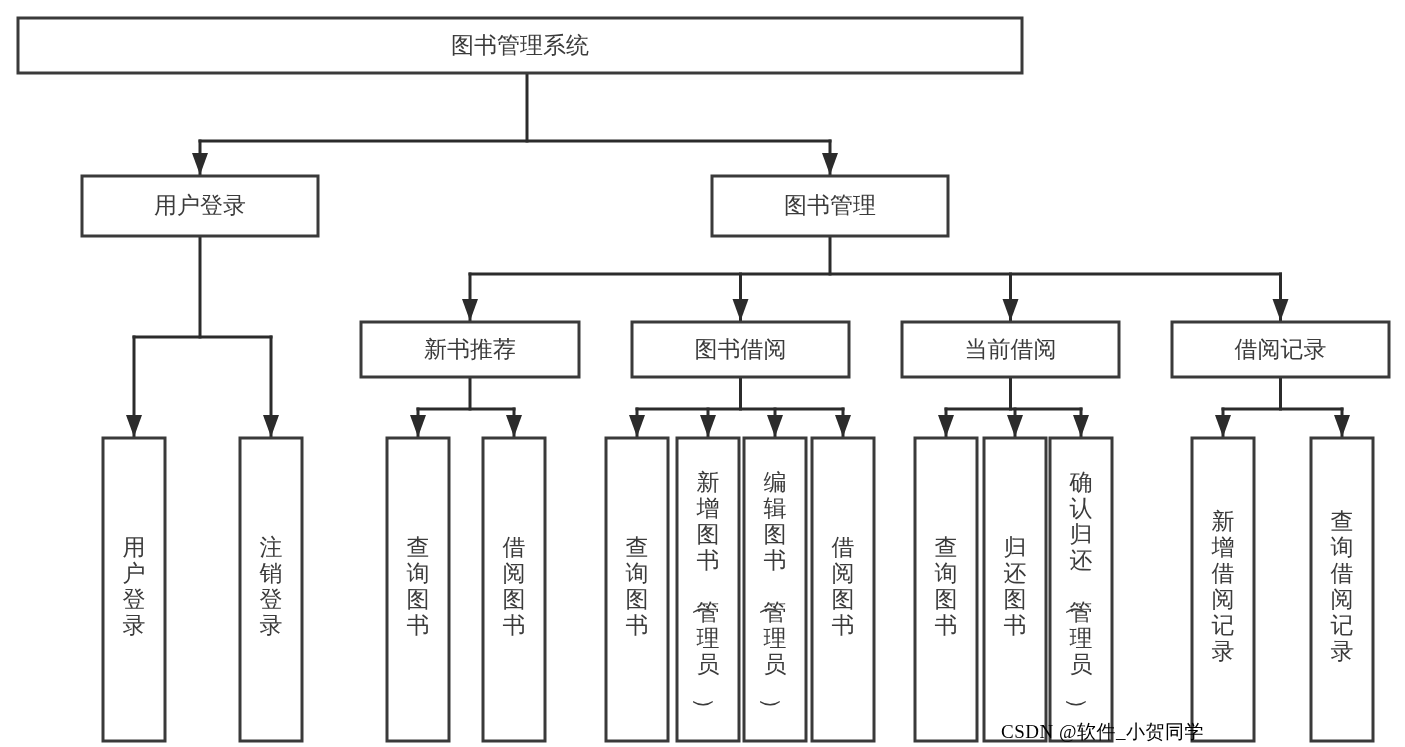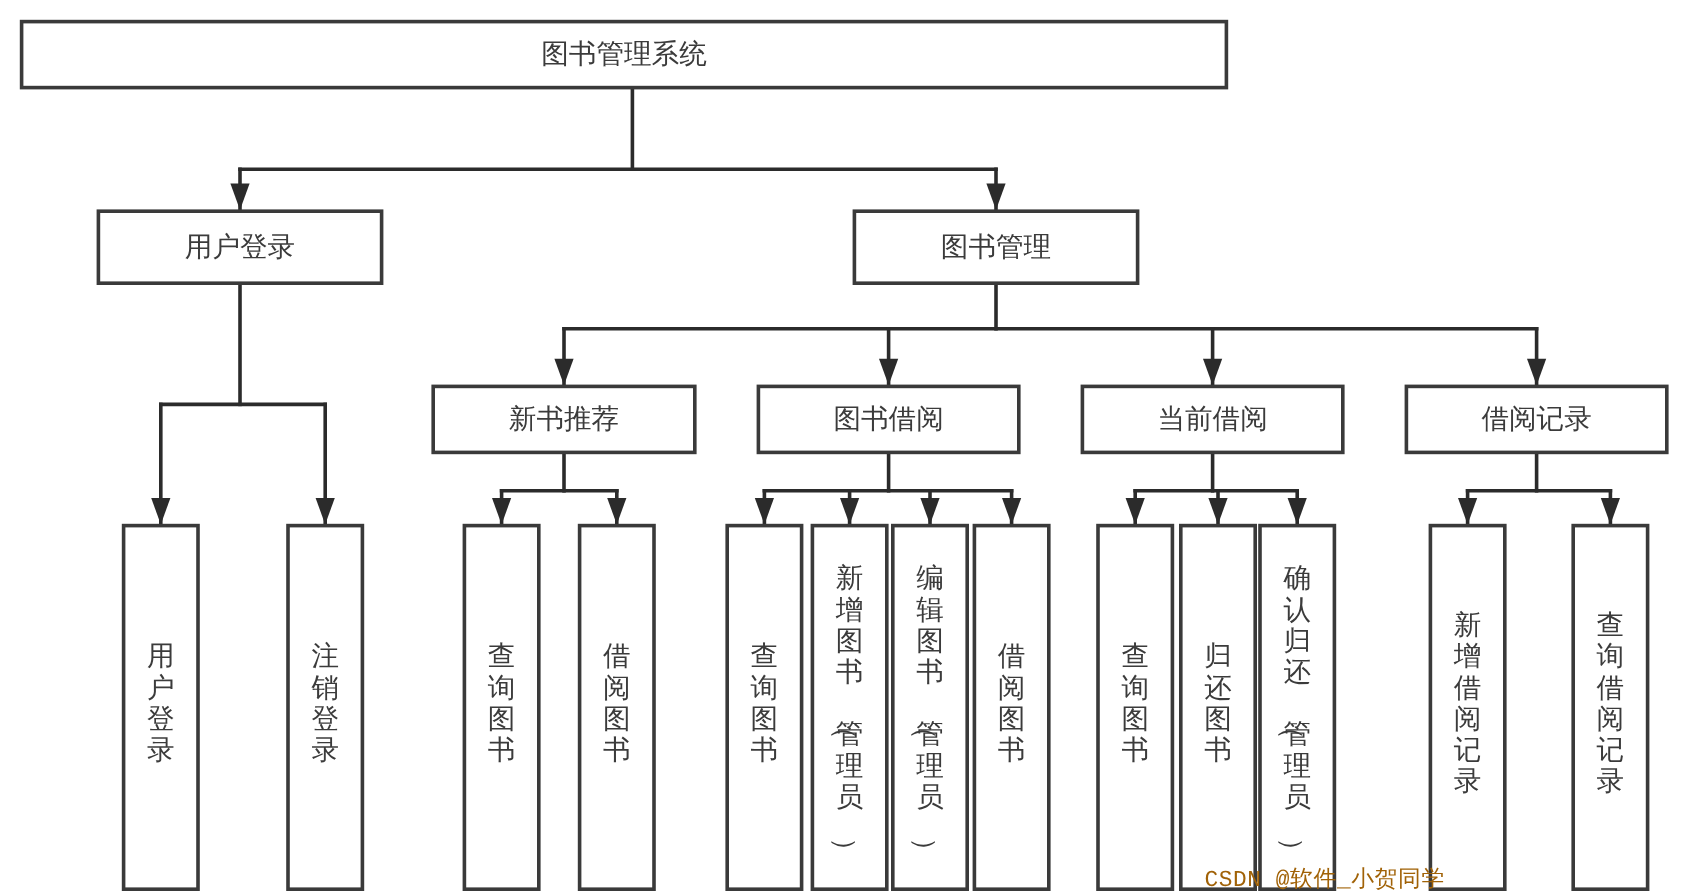--- a/index.html
+++ b/index.html
@@ -51,23 +51,23 @@
   .node-label-vertical {
     font-family: "Liberation Sans", "DejaVu Sans", sans-serif;
     font-size: 23px;
     fill: #3b3b3b;
     text-anchor: middle;
   }
   .watermark-text {
     position: absolute;
     right: 12px;
     bottom: 6px;
-    font-family: Liberation Mono, monospace;
+    font-family: Liberation Serif, serif;
     font-size: 19px;
-    color: #a16207;
+    color: #000000;
     white-space: nowrap;
     letter-spacing: 0.5px;
     pointer-events: none;
   }
 </style>
 </head>
 <body>
 
 <div id="diagram-root">
   <svg id="flowchart" viewBox="0 0 1405 747" xmlns="http://www.w3.org/2000/svg">

